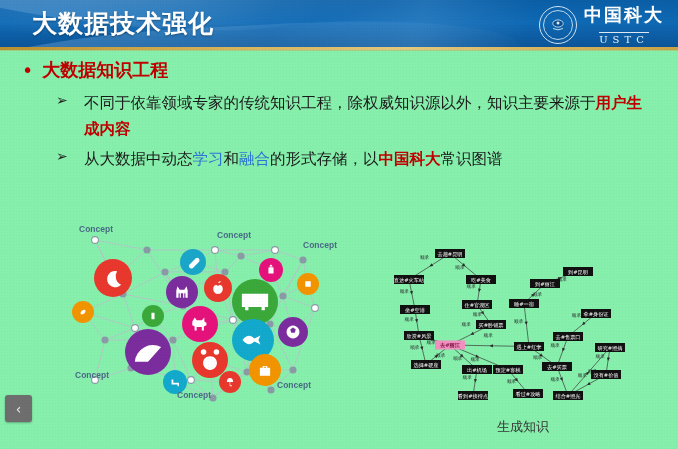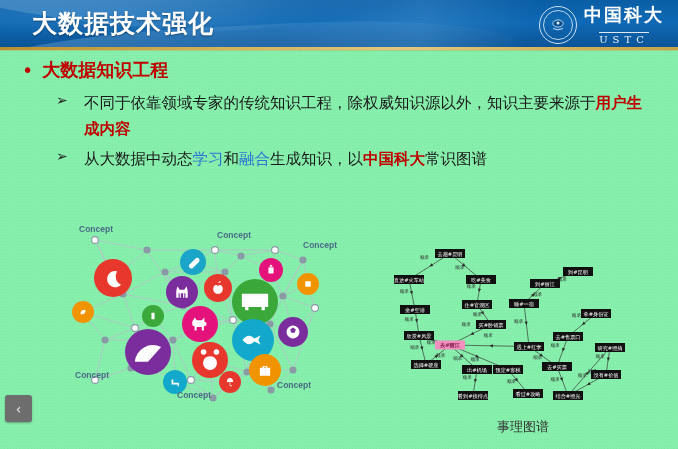--- a/index.html
+++ b/index.html
@@ -132,21 +132,21 @@
     <div class="lvl2 b1">
       <span class="arrow">➢</span>
       <div class="para">
         <span>不同于依靠领域专家的传统知识工程，除权威知识源以外，知识主要来源于</span><span class="red">用户生成内容</span>
       </div>
     </div>
 
     <div class="lvl2 b2">
       <span class="arrow">➢</span>
       <div class="para">
-        <span>从大数据中动态</span><span class="blue">学习</span><span>和</span><span class="blue">融合</span><span>生成知识，以</span><span class="red">中国科大</span><span>常识图谱</span>
+        <span>从大数据中动态</span><span class="blue">学习</span><span>和</span><span class="blue">融合</span><span>的形式存储，以</span><span class="red">中国科大</span><span>常识图谱</span>
       </div>
     </div>
   </div>
 
   <div class="figL">
     <svg id="svgL" width="290" height="195" viewBox="0 0 290 195">
         <line x1="30" y1="20" x2="82" y2="30" stroke="#b7c2ca" stroke-width="1" opacity="0.85"></line>
         <line x1="82" y1="30" x2="150" y2="30" stroke="#b7c2ca" stroke-width="1" opacity="0.85"></line>
         <line x1="150" y1="30" x2="210" y2="30" stroke="#b7c2ca" stroke-width="1" opacity="0.85"></line>
         <line x1="210" y1="30" x2="238" y2="40" stroke="#b7c2ca" stroke-width="1" opacity="0.85"></line>
@@ -535,20 +535,20 @@
         <g>
           <rect x="217" y="100" width="30" height="9" fill="#111111"></rect>
           <text x="232" y="106.6" text-anchor="middle" font-size="5.2" font-family="&quot;DejaVu Sans&quot;, sans-serif" fill="#ffffff">研究#照搞</text>
         </g>
         <g>
           <rect x="57" y="97.5" width="30" height="9" fill="#f28fc0"></rect>
           <text x="72" y="104.1" text-anchor="middle" font-size="5.2" font-family="&quot;DejaVu Sans&quot;, sans-serif" fill="#7a1540" font-weight="bold">去#丽江</text>
         </g>
       </svg>
   </div>
-  <div class="capR">事理图谱</div>
+  <div class="capR">生成知识</div>
 
   <div class="navbtn">
     <span>‹</span>
   </div>
 
   <div class="grain"></div>
 </div>
 
 </body></html>

